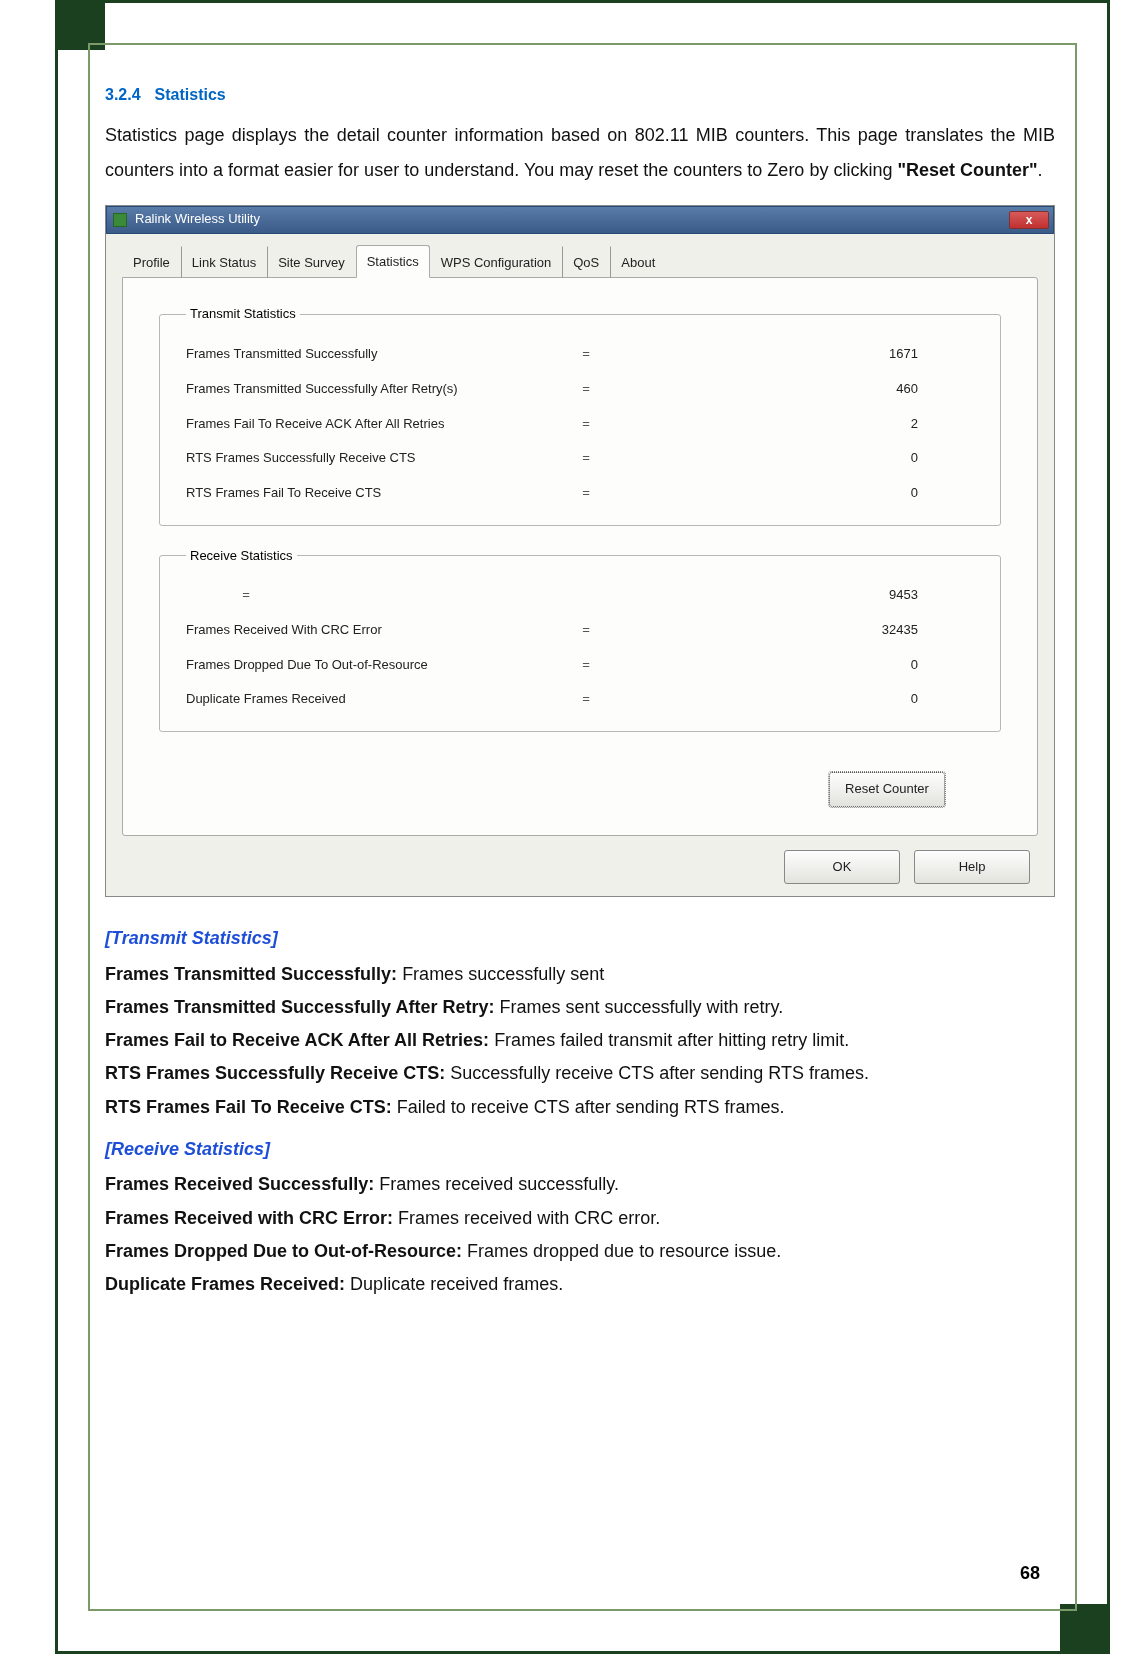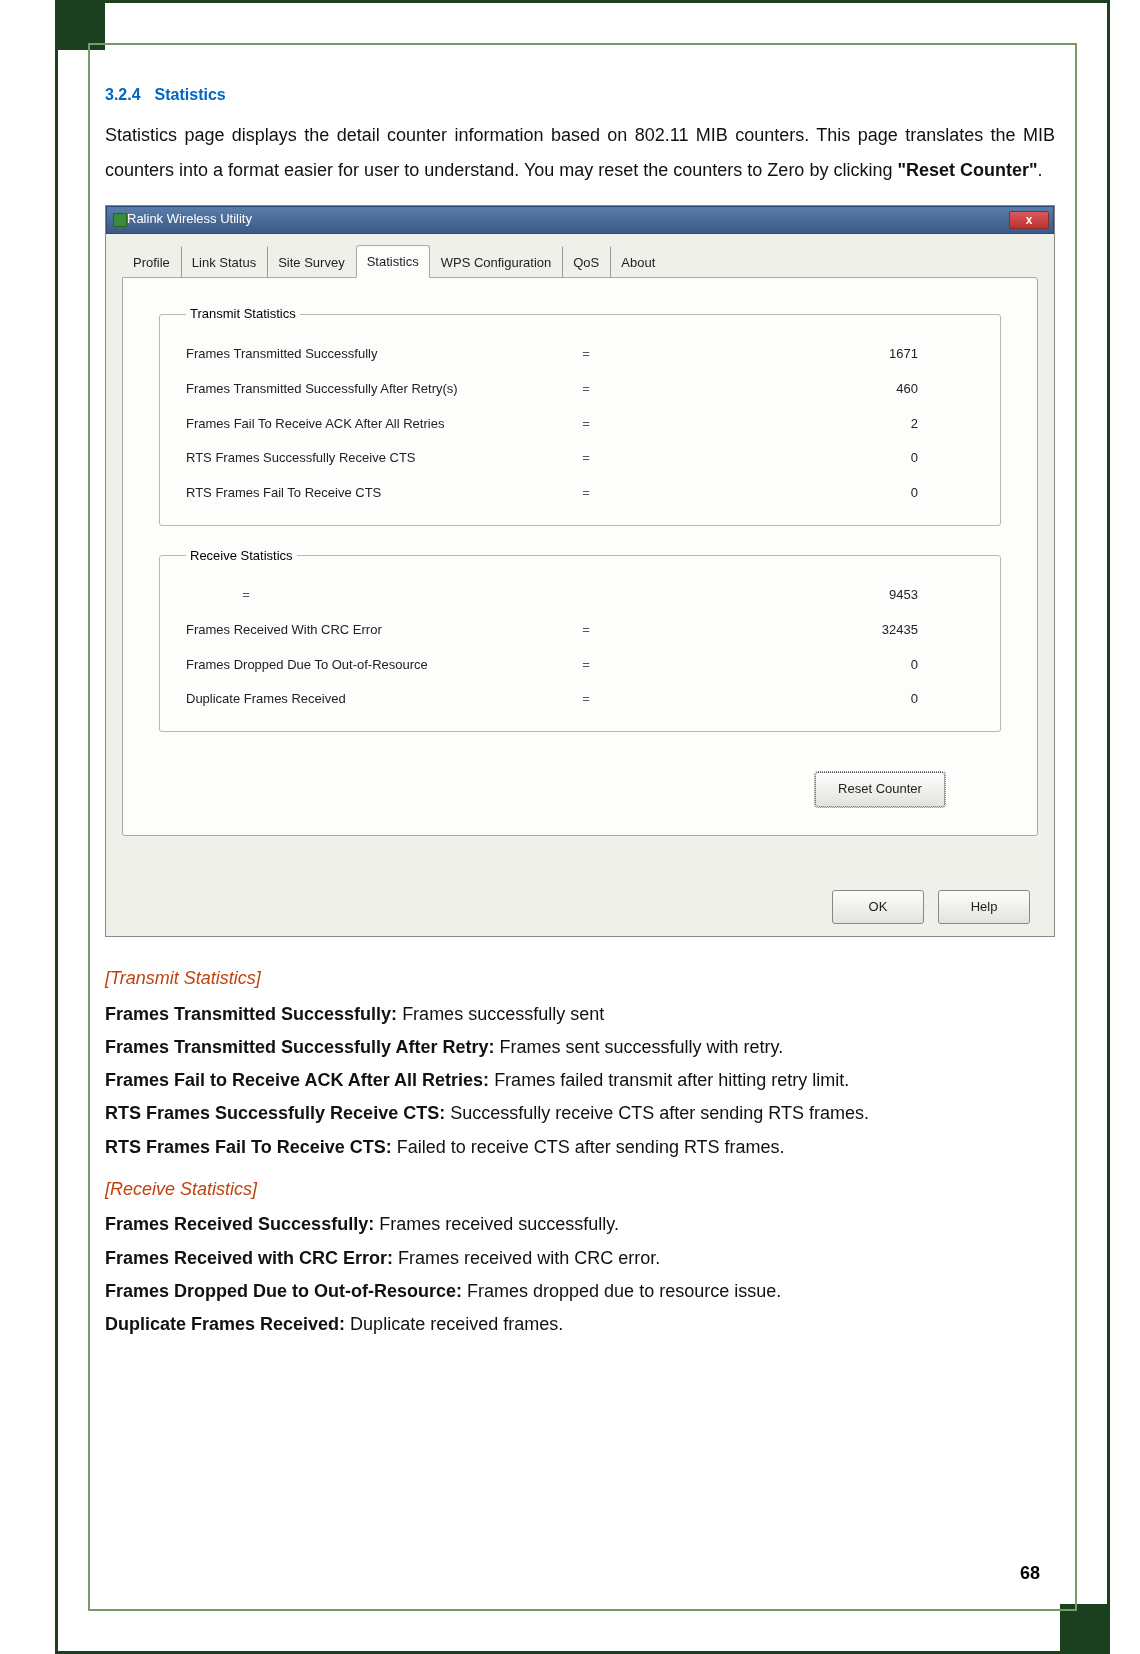--- a/index.html
+++ b/index.html
@@ -63,21 +63,21 @@
       background: linear-gradient(#5a7ca8 0%, #3a5a88 100%);
       border: 1px solid #2a4a78;
       color: #fff;
       display: flex;
       align-items: center;
       justify-content: space-between;
       height: 28px;
       padding: 0 4px 0 6px;
       font-size: 13px;
     }
-    .titlebar-left { display: flex; align-items: center; gap:0; }
+    .titlebar-left { display: flex; align-items: center; gap:8px; }
     .app-icon { width:14px; height:14px; background:#3a8a3a; border:1px solid #246624; display:inline-block; }
     .close-btn {
       background: linear-gradient(#d85a5a,#c03030);
       border: 1px solid #803030;
       color: #fff;
       width: 40px;
       height: 18px;
       border-radius: 2px;
       text-align:center;
       line-height: 16px;
@@ -139,33 +139,33 @@
     .winbtn {
       background: linear-gradient(#fdfdfd,#e3e3dd);
       border: 1px solid #888;
       border-radius: 3px;
       font-size: 13px;
       cursor:pointer;
       padding: 4px 0;
       text-align:center;
       color:#222;
     }
-    .reset-btn { width: 130px; border: 1px dotted #555; outline: 1px dotted #888; }
+    .reset-btn { width: 116px; border: 1px dotted #555; outline: 1px dotted #888; }
     .bottom-btns {
       display:flex;
       justify-content:flex-end;
       gap:14px;
       margin-top:14px;
       padding-right: 8px;
     }
-    .bottom-btns .winbtn { width: 92px; margin-top: 40px; }
+    .bottom-btns .winbtn { width: 116px; }
     .subheading {
-      color: #c2410c;
+      color: #1d4ed8;
       font-style: italic;
-      font-weight: normal;
+      font-weight: bold;
       margin-top: 8px;
       margin-bottom: 2px;
       font-size: 18px;
     }
     .desc-line {
       font-size: 18px;
       line-height: 1.85;
       text-align: justify;
     }
     .desc-line b { font-weight: bold; }

